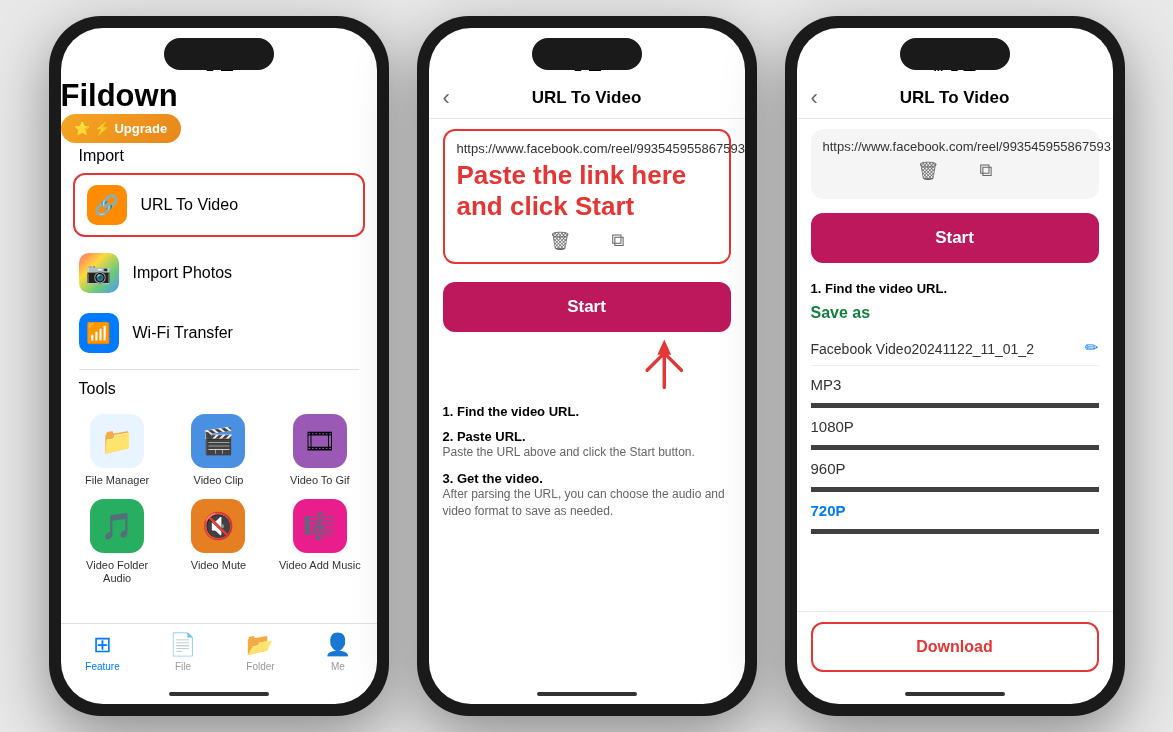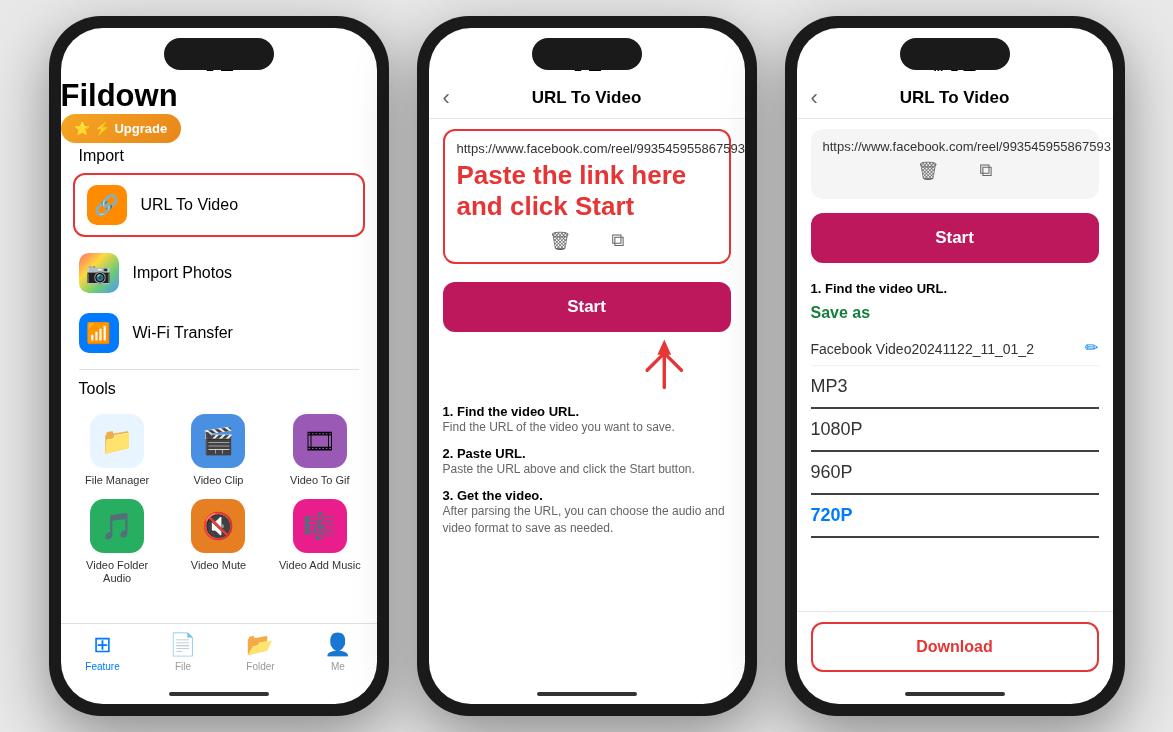--- a/index.html
+++ b/index.html
@@ -335,22 +335,22 @@
 
     .filename-text {
       font-size: 14px;
       color: #333;
     }
 
     .edit-icon { color: #007aff; font-size: 16px; cursor: pointer; }
 
     .format-option {
       padding: 10px 0;
-      border-bottom: 2px solid #404040;
-      font-size: 18px;
+      border-bottom: 5px solid #404040;
+      font-size: 15px;
       color: #333;
       cursor: pointer;
     }
 
     .format-option.selected { color: #007aff; font-weight: 700; }
 
     .download-section {
       padding: 10px 14px 16px;
       border-top: 1px solid #e8e8e8;
       flex-shrink: 0;
@@ -509,21 +509,20 @@
     <div class="red-arrow">
       <svg class="arrow-svg" viewBox="0 0 50 70" fill="none" xmlns="http://www.w3.org/2000/svg">
         <path d="M30 60 L30 20 L10 40 M30 20 L50 40" stroke="#e53535" stroke-width="4" stroke-linecap="round" stroke-linejoin="round" fill="none"></path>
         <polygon points="30,4 22,22 38,22" fill="#e53535"></polygon>
       </svg>
     </div>
 
     <div class="instructions">
       <div class="instruction-item">
         <div class="instruction-title">1. Find the video URL.</div>
-        <div class="instruction-text">Find the URL of the video you want to save.</div>
       </div>
       <div class="instruction-item">
         <div class="instruction-title">2. Paste URL.</div>
         <div class="instruction-text">Paste the URL above and click the Start button.</div>
       </div>
       <div class="instruction-item">
         <div class="instruction-title">3. Get the video.</div>
         <div class="instruction-text">After parsing the URL, you can choose the audio and video format to save as needed.</div>
       </div>
     </div>

